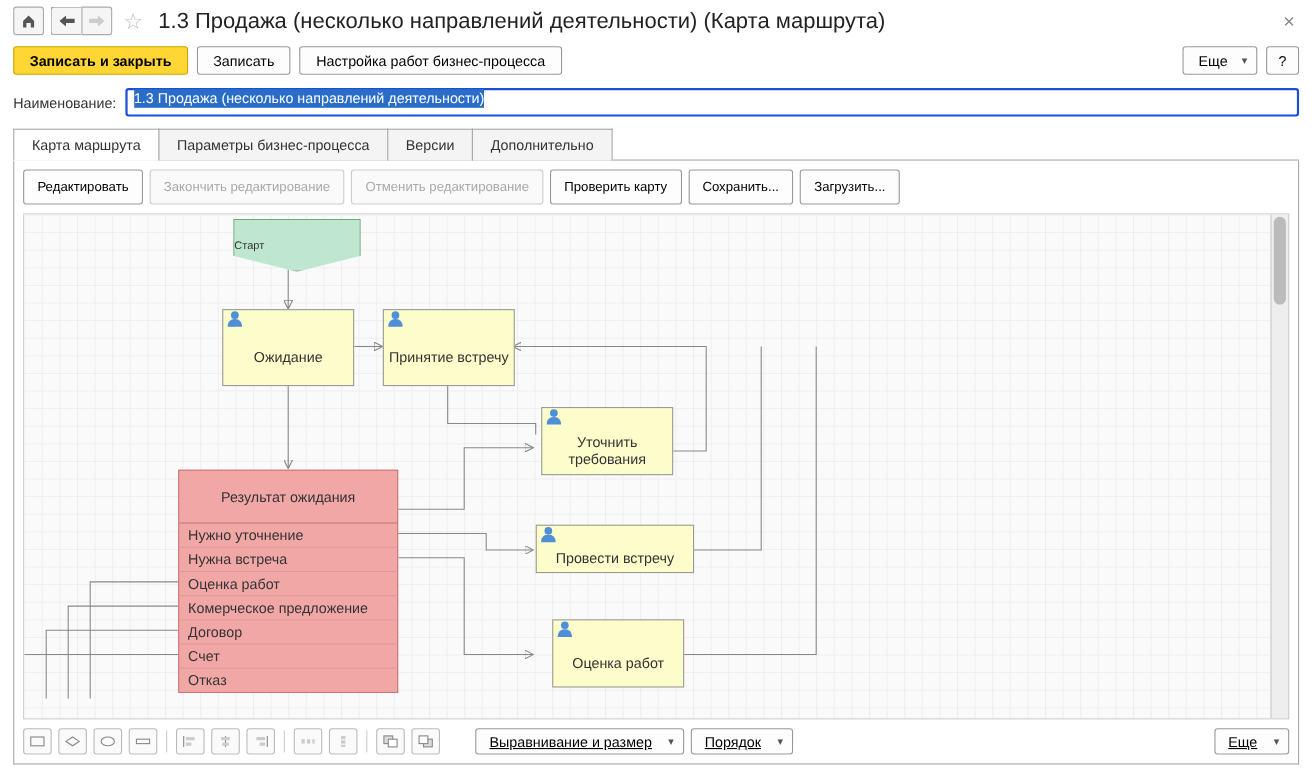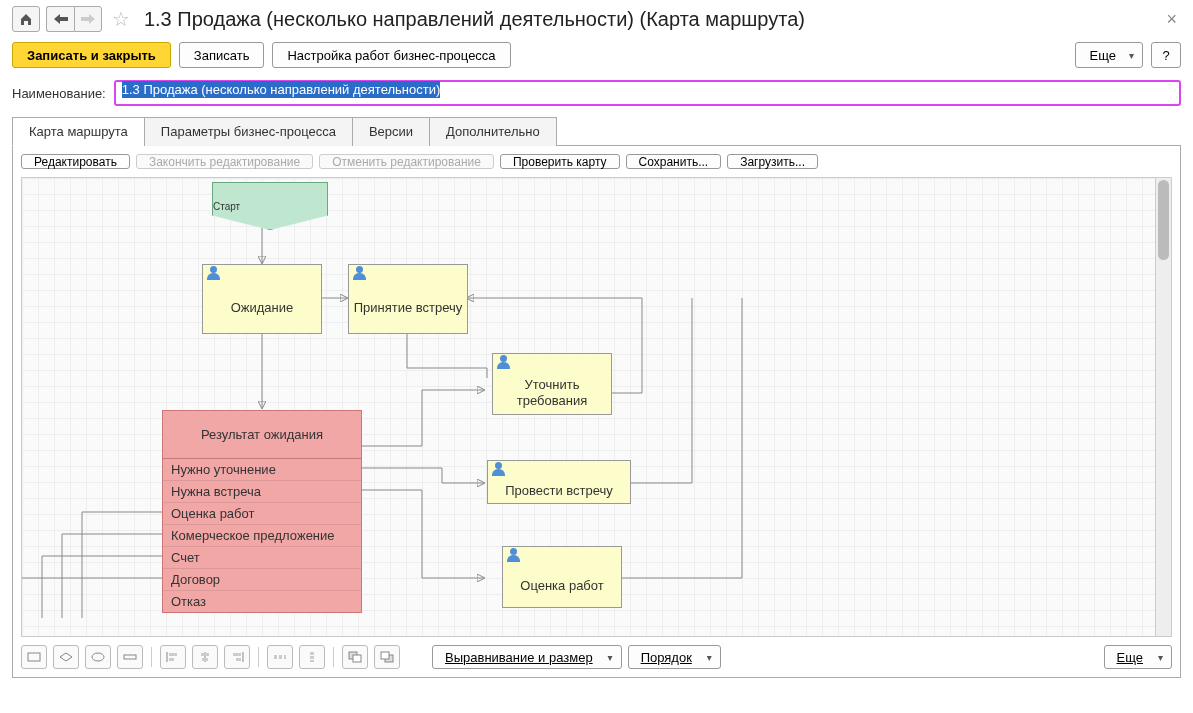--- a/index.html
+++ b/index.html
@@ -27,36 +27,36 @@
   }
   .btn-primary { background: #ffd633; border-color: #c9a600; font-weight: bold; }
   .btn-more { padding-right: 26px; position: relative; }
   .btn-more::after { content: "▾"; position: absolute; right: 8px; font-size: 10px; color: #555; }
   .btn-q { width: 30px; padding: 0; }
   .spacer { flex: 1; }
 
   .label-row { display: flex; align-items: center; padding: 2px 12px 10px 12px; gap: 8px; }
   .field-label { font-size: 13px; color: #333; }
   .name-input {
-    flex: 1; height: 26px; border: 2px solid #d946ef; border-radius: 3px;
+    flex: 1; height: 26px; border: 2px solid #1d4ed8; border-radius: 3px;
     padding: 0 6px; font-size: 13px;
   }
   .name-input .sel { background: #2a6dc9; color: #fff; padding: 1px 0; }
 
   .tabs { display: flex; border-bottom: 1px solid #aaa; margin: 0 12px; }
   .tab {
     padding: 6px 16px; border: 1px solid #aaa; border-bottom: none;
     background: #f4f4f4; margin-right: -1px; cursor: pointer; position: relative; top: 1px;
   }
   .tab.active { background: #fff; border-bottom: 1px solid #fff; }
 
   .tab-body { border: 1px solid #aaa; border-top: none; margin: 0 12px 8px 12px; padding: 8px; }
 
   .editor-toolbar { display: flex; gap: 6px; margin-bottom: 8px; }
-  .btn-sm { height: 15px; padding: 0 12px; border: 1px solid #999; border-radius: 3px; background: #fdfdfd; cursor: pointer; font-size: 12px; }
+  .btn-sm { height: 32px; padding: 0 12px; border: 1px solid #999; border-radius: 3px; background: #fdfdfd; cursor: pointer; font-size: 12px; }
   .btn-sm[disabled] { color: #aaa; cursor: default; background: #fafafa; border-color: #ccc; }
 
   .canvas-wrap { position: relative; border: 1px solid #ccc; height: 460px; overflow: hidden; }
   .canvas {
     position: absolute; inset: 0 16px 0 0;
     background-color: #fafafa;
     background-image: linear-gradient(#eee 1px, transparent 1px), linear-gradient(90deg, #eee 1px, transparent 1px);
     background-size: 16px 16px;
   }
   .vscroll { position: absolute; right: 0; top: 0; bottom: 0; width: 16px; background: #eee; border-left: 1px solid #ccc; }
@@ -228,22 +228,22 @@
         <div class="icon-row"><span class="person-ico"></span></div>
         <div class="label">Оценка работ</div>
       </div>
 
       <div class="switch" style="left:140px; top:232px;">
         <div class="hdr">Результат ожидания</div>
         <div class="opt">Нужно уточнение</div>
         <div class="opt">Нужна встреча</div>
         <div class="opt">Оценка работ</div>
         <div class="opt">Комерческое предложение</div>
+        <div class="opt">Договор</div>
         <div class="opt">Счет</div>
-        <div class="opt">Договор</div>
         <div class="opt">Отказ</div>
       </div>
 
     </div>
     <div class="vscroll">
         <div class="thumb"></div>
       </div>
   </div>
 
   <div class="bottom-toolbar">

